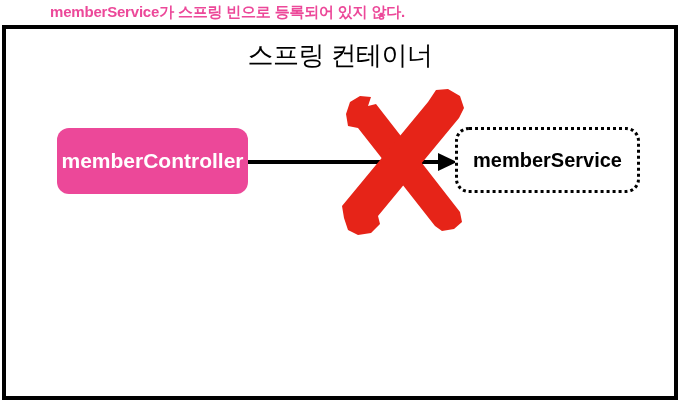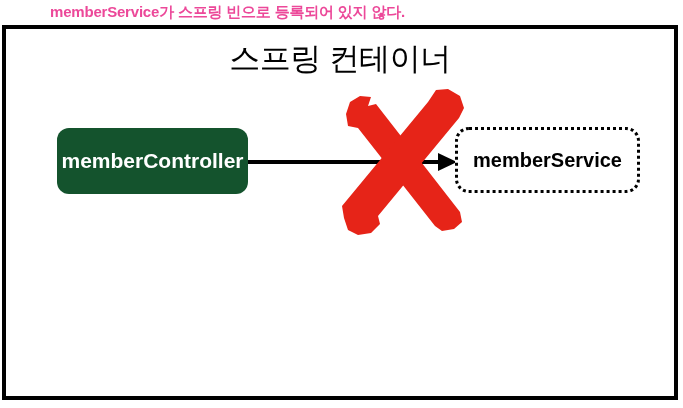--- a/index.html
+++ b/index.html
@@ -34,39 +34,39 @@
     height: 367px;
     border: 4px solid #000000;
     background: #ffffff;
   }
   .container-title {
     position: absolute;
     left: 2px;
     top: 38px;
     width: 676px;
     text-align: center;
-    font-size: 31px;
+    font-size: 26px;
     font-weight: 500;
     color: #000000;
     letter-spacing: -0.5px;
   }
   .node {
     position: absolute;
     display: flex;
     align-items: center;
     justify-content: center;
     box-sizing: border-box;
     white-space: nowrap;
   }
   .node-controller {
     left: 57px;
     top: 128px;
     width: 191px;
     height: 66px;
-    background: #14532d;
+    background: #ec4899;
     border-radius: 12px;
     color: #ffffff;
     font-size: 21px;
     font-weight: bold;
   }
   .node-service {
     left: 455px;
     top: 127px;
     width: 185px;
     height: 66px;

